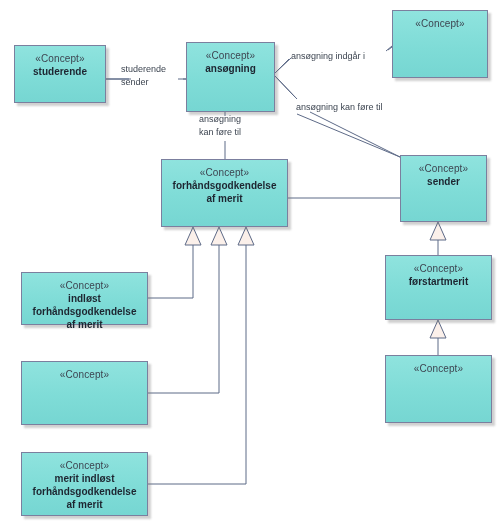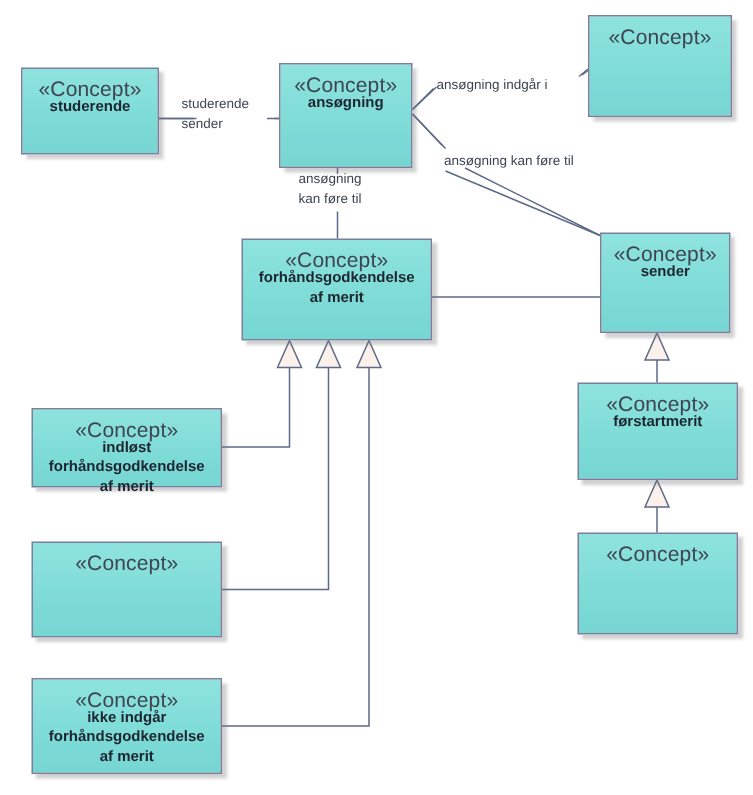--- a/index.html
+++ b/index.html
@@ -32,21 +32,21 @@
     background: linear-gradient(180deg, #8fe3de 0%, #7fdcd7 55%, #76d6d2 100%);
     box-shadow: 3px 3px 2px rgba(120,120,120,0.35);
     display: flex;
     flex-direction: column;
     align-items: center;
     justify-content: flex-start;
     padding-top: 7px;
     text-align: center;
   }
   .stereotype {
-    font-size: 14px;
+    font-size: 10px;
     color: #3d4551;
     line-height: 12px;
     letter-spacing: 0.1px;
     white-space: nowrap;
   }
   .class-name {
     font-size: 10px;
     font-weight: bold;
     color: #1d2530;
     line-height: 13px;
@@ -145,21 +145,21 @@
     <div class="stereotype">«Concept»</div>
     <div class="class-name">indløst forhåndsgodkendelse af merit</div>
   </div>
 
   <div class="uml-class" style="left:21px; top:361px; width:127px; height:64px;">
     <div class="stereotype">«Concept»</div>
   </div>
 
   <div class="uml-class" style="left:21px; top:452px; width:127px; height:64px;">
     <div class="stereotype">«Concept»</div>
-    <div class="class-name">ikke indgår forhåndsgodkendelse af merit</div>
+    <div class="class-name">merit indløst forhåndsgodkendelse af merit</div>
   </div>
 
   <div class="edge-label" style="left:121px; top:63px; width:68px;">studerende
 sender</div>
 
   <div class="edge-label" style="left:291px; top:50px; width:95px;">ansøgning indgår i</div>
 
   <div class="edge-label" style="left:296px; top:101px; width:112px;">ansøgning kan føre til</div>
 
   <div class="edge-label" style="left:199px; top:113px; width:68px;">ansøgning

